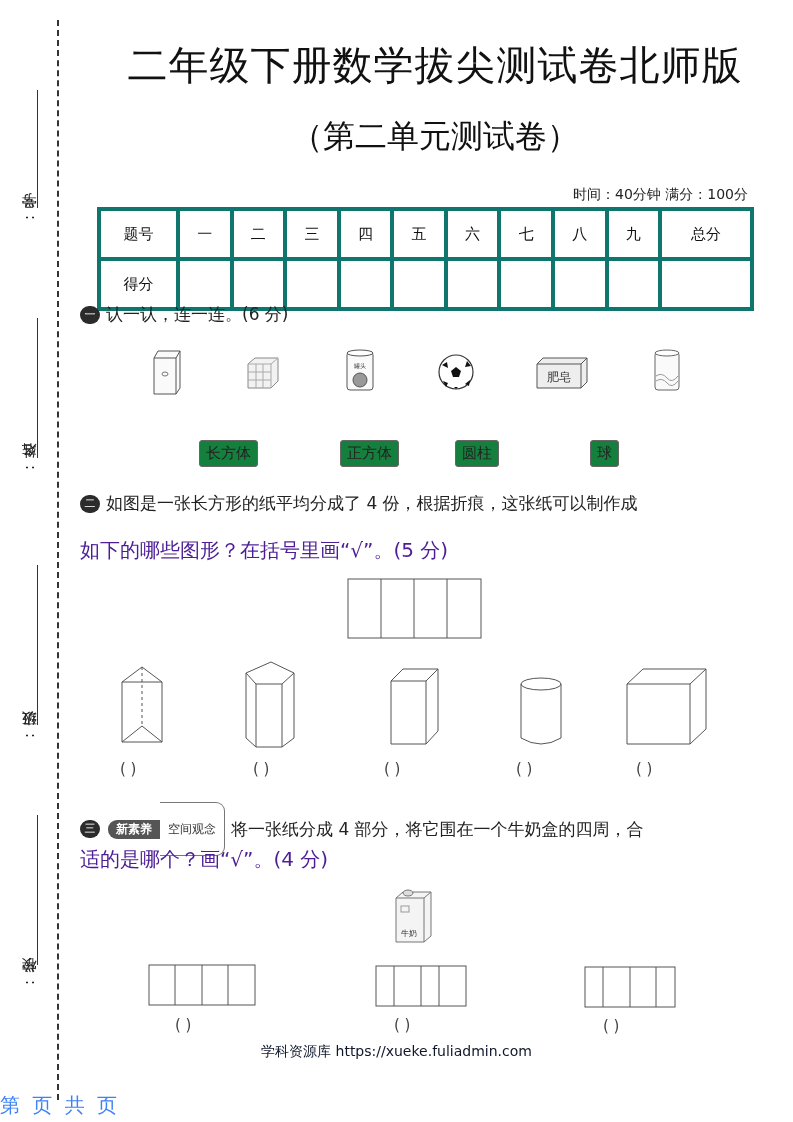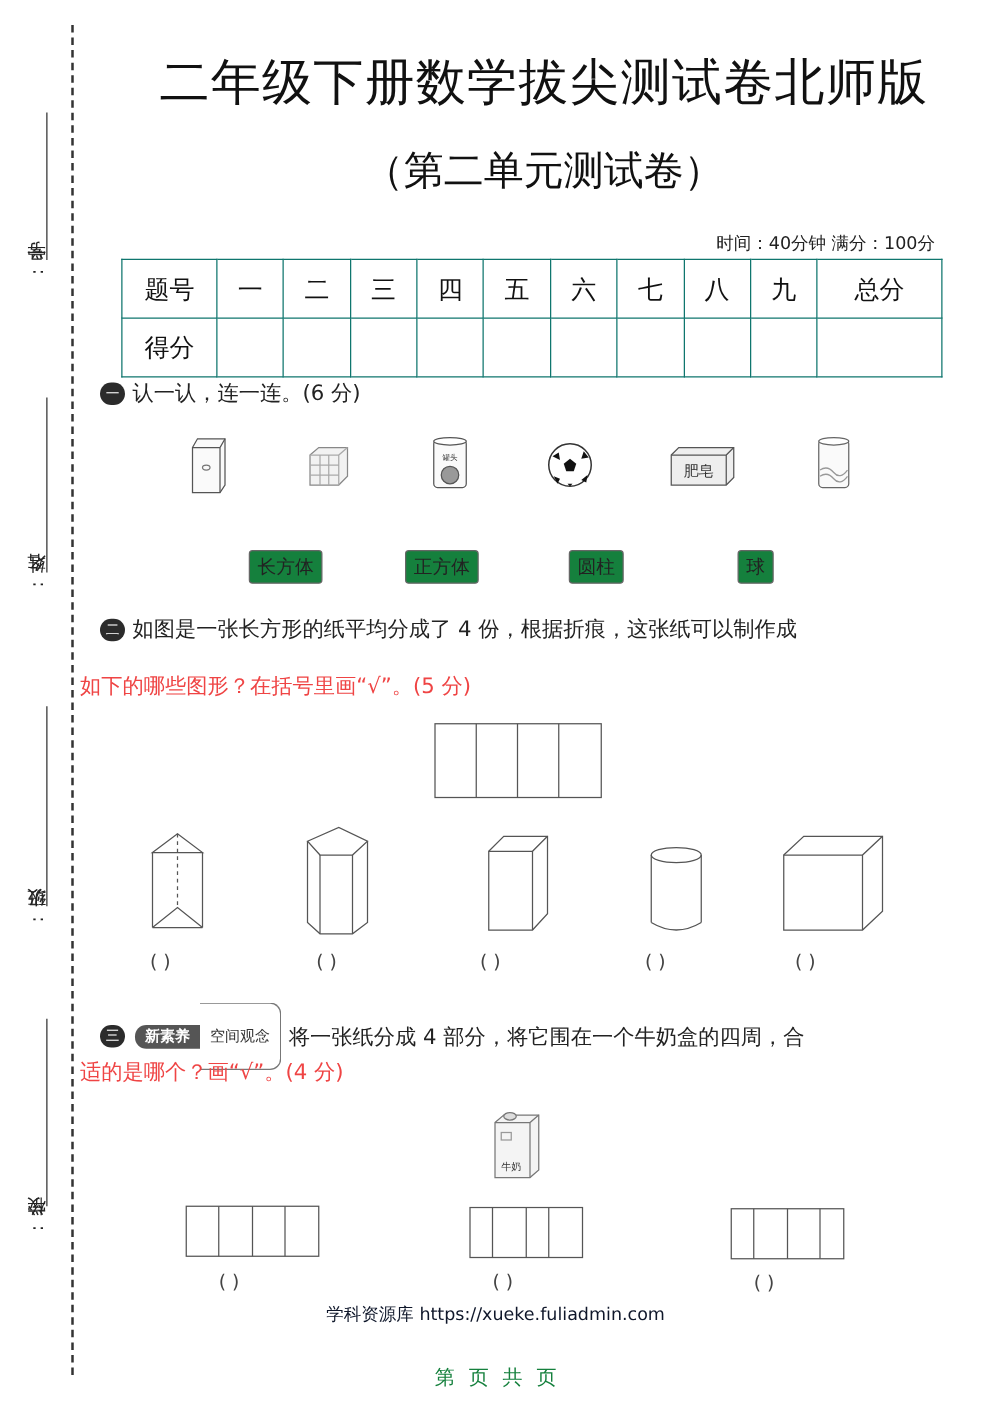--- a/index.html
+++ b/index.html
@@ -13,41 +13,41 @@
   .bind-rule { position: absolute; left: 37px; width: 0; border-left: 1.5px solid #333; }
 
   .title { position: absolute; left: 95px; top: 38px; width: 680px; text-align: center;
            font-size: 40px; letter-spacing: 1px; color: #111; font-weight: normal; }
   .subtitle { position: absolute; left: 95px; top: 115px; width: 680px; text-align: center;
               font-size: 32px; color: #111; }
   .meta { position: absolute; right: 45px; top: 186px; font-size: 14px; color: #222; }
 
   table.score { position: absolute; left: 97px; top: 207px; border-collapse: collapse;
                 width: 657px; height: 90px; }
-  table.score td { border: 1px solid #0f766e; text-align: center; font-size: 20px; height: 44px; color: #111; }
+  table.score td { border: 4px solid #0f766e; text-align: center; font-size: 15px; height: 44px; color: #111; }
   table.score td.hd { width: 73px; }
 
   .q-head { position: absolute; left: 80px; font-size: 17px; color: #222; display: flex; align-items: center; white-space: nowrap; }
   .num-badge { display: inline-block; width: 20px; height: 18px; border-radius: 9px; background: #2b2b2b;
                color: #fff; font-size: 11px; line-height: 18px; text-align: center; margin-right: 6px; }
-  .q-line2 { position: absolute; left: 64px; font-size: 17px; color: #ef4444; white-space: nowrap; }
+  .q-line2 { position: absolute; left: 80px; font-size: 20px; color: #4c1d95; white-space: nowrap; }
 
   .tag-new { display: inline-block; background: #555; color: #fff; font-size: 12px; padding: 1px 8px;
              border-radius: 9px 0 0 9px; margin-left: 2px; font-weight: bold; }
   .tag-topic { display: inline-block; border: 1px solid #777; border-left: none; color: #333; font-size: 12px;
                padding: 17px 8px; border-radius: 0 9px 9px 0; margin-right: 6px; line-height: 18px; }
 
   .obj { position: absolute; }
   .word-box { position: absolute; border: 1.5px solid #666; border-radius: 3px; font-size: 15px;
               padding: 3px 6px; background: #15803d; color: #222; font-family: "DejaVu Serif", serif; }
 
   .paren { position: absolute; font-size: 15px; color: #444; letter-spacing: 0; }
 
   .footer-src { position: absolute; left: 0; width: 793px; top: 1043px; text-align: center; font-size: 14px; color: #0f172a; }
-  .footer-page { position: absolute; left: 0; width: 793px; top: 1092px; text-align: center; font-size: 16px; color: #15803d; word-spacing: 6px; }
+  .footer-page { position: absolute; left: 0; width: 793px; top: 1092px; font-size: 20px; color: #3b82f6; word-spacing: 6px; }
 </style>
 </head>
 <body>
 
 <div class="cut-line"></div>
 
 <div class="bind-rule" style="top:90px;height:118px;"></div>
 <div class="bind-label" style="top:215px;">学号:</div>
 
 <div class="bind-rule" style="top:318px;height:140px;"></div>
@@ -124,21 +124,21 @@
   <path d="M2 8 L46 8 L52 2 M46 8 L46 32" stroke="#555" fill="none"></path>
   <text x="24" y="25" font-size="12" text-anchor="middle" fill="#333">肥皂</text>
 </svg>
 <svg class="obj" style="left:652px;top:348px;" width="30" height="46">
   <rect x="3" y="4" width="24" height="38" rx="3" fill="#fafafa" stroke="#666"></rect>
   <ellipse cx="15" cy="5" rx="12" ry="3" fill="#fff" stroke="#666"></ellipse>
   <path d="M4 28 Q10 24 15 30 T26 28 M4 33 Q10 29 15 35 T26 33" stroke="#999" fill="none"></path>
 </svg>
 
 <div class="word-box" style="left:199px;top:440px;">长方体</div>
-<div class="word-box" style="left:324px;top:440px;">正方体</div>
+<div class="word-box" style="left:340px;top:440px;">正方体</div>
 <div class="word-box" style="left:455px;top:440px;">圆柱</div>
 <div class="word-box" style="left:590px;top:440px;">球</div>
 
 <div class="q-head" style="top:492px;">
   <span class="num-badge">二</span>
   <span>如图是一张长方形的纸平均分成了 4 份，根据折痕，这张纸可以制作成</span>
 </div>
 <div class="q-line2" style="top:537px;">如下的哪些图形？在括号里画“√”。(5 分)</div>
 
 <svg class="obj" style="left:347px;top:578px;" width="136" height="62">

